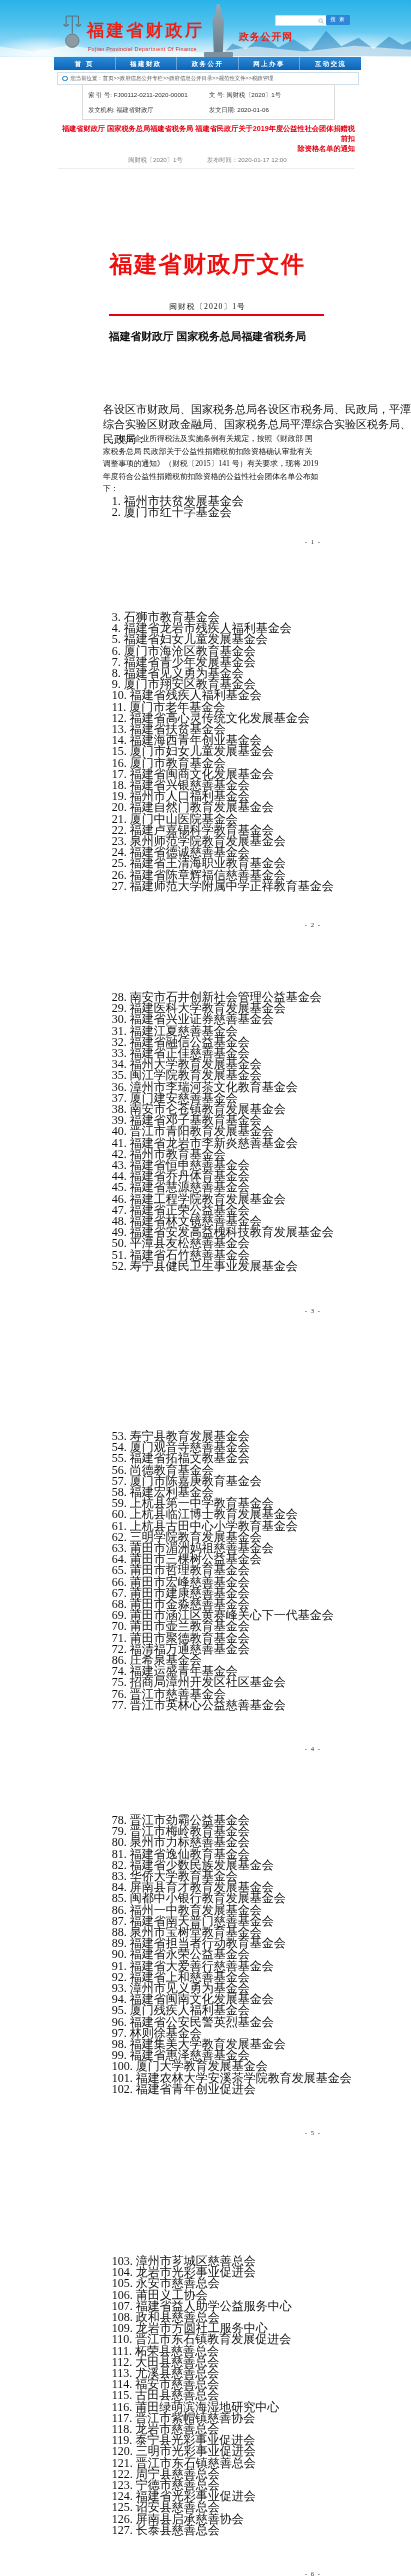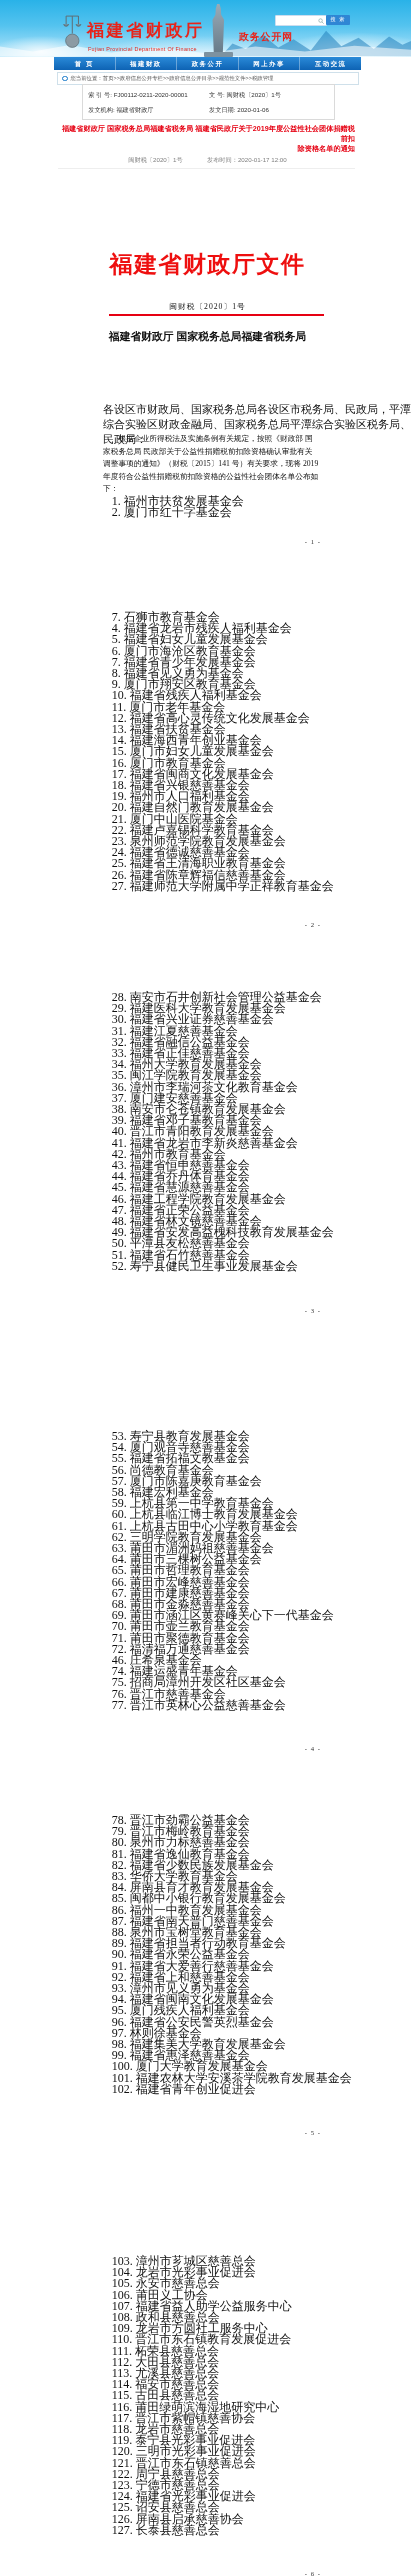--- a/index.html
+++ b/index.html
@@ -156,21 +156,21 @@
       <div>年度符合公益性捐赠税前扣除资格的公益性社会团体名单公布如</div>
       <div>下：</div>
     </div>
   <div id="doc-pages">
       <div class="list-page" style="top: 496px;">
         <div>1. 福州市扶贫发展基金会</div>
         <div>2. 厦门市红十字基金会</div>
       </div>
       <div class="page-marker" style="top: 538px;">- 1 -</div>
       <div class="list-page" style="top: 612px;">
-        <div>7. 石狮市教育基金会</div>
+        <div>3. 石狮市教育基金会</div>
         <div>4. 福建省龙岩市残疾人福利基金会</div>
         <div>5. 福建省妇女儿童发展基金会</div>
         <div>6. 厦门市海沧区教育基金会</div>
         <div>7. 福建省青少年发展基金会</div>
         <div>8. 福建省见义勇为基金会</div>
         <div>9. 厦门市翔安区教育基金会</div>
         <div>10. 福建省残疾人福利基金会</div>
         <div>11. 厦门市老年基金会</div>
         <div>12. 福建省高心灵传统文化发展基金会</div>
         <div>13. 福建省扶贫基金会</div>
@@ -232,21 +232,21 @@
         <div>63. 莆田市湄洲妈祖慈善基金会</div>
         <div>64. 莆田市三棵树公益基金会</div>
         <div>65. 莆田市哲理教育基金会</div>
         <div>66. 莆田市宏峰慈善基金会</div>
         <div>67. 莆田市建康慈善基金会</div>
         <div>68. 莆田市金淼慈善基金会</div>
         <div>69. 莆田市涵江区黄赛峰关心下一代基金会</div>
         <div>70. 莆田市壶兰教育基金会</div>
         <div>71. 莆田市聚德教育基金会</div>
         <div>72. 福清福万通慈善基金会</div>
-        <div>46. 庄希泉基金会</div>
+        <div>86. 庄希泉基金会</div>
         <div>74. 福建运盛青年基金会</div>
         <div>75. 招商局漳州开发区社区基金会</div>
         <div>76. 晋江市慈善基金会</div>
         <div>77. 晋江市英林心公益慈善基金会</div>
       </div>
       <div class="page-marker" style="top: 1745px;">- 4 -</div>
       <div class="list-page" style="top: 1815px;">
         <div>78. 晋江市劲霸公益基金会</div>
         <div>79. 晋江市梅岭教育基金会</div>
         <div>80. 泉州市力标慈善基金会</div>

